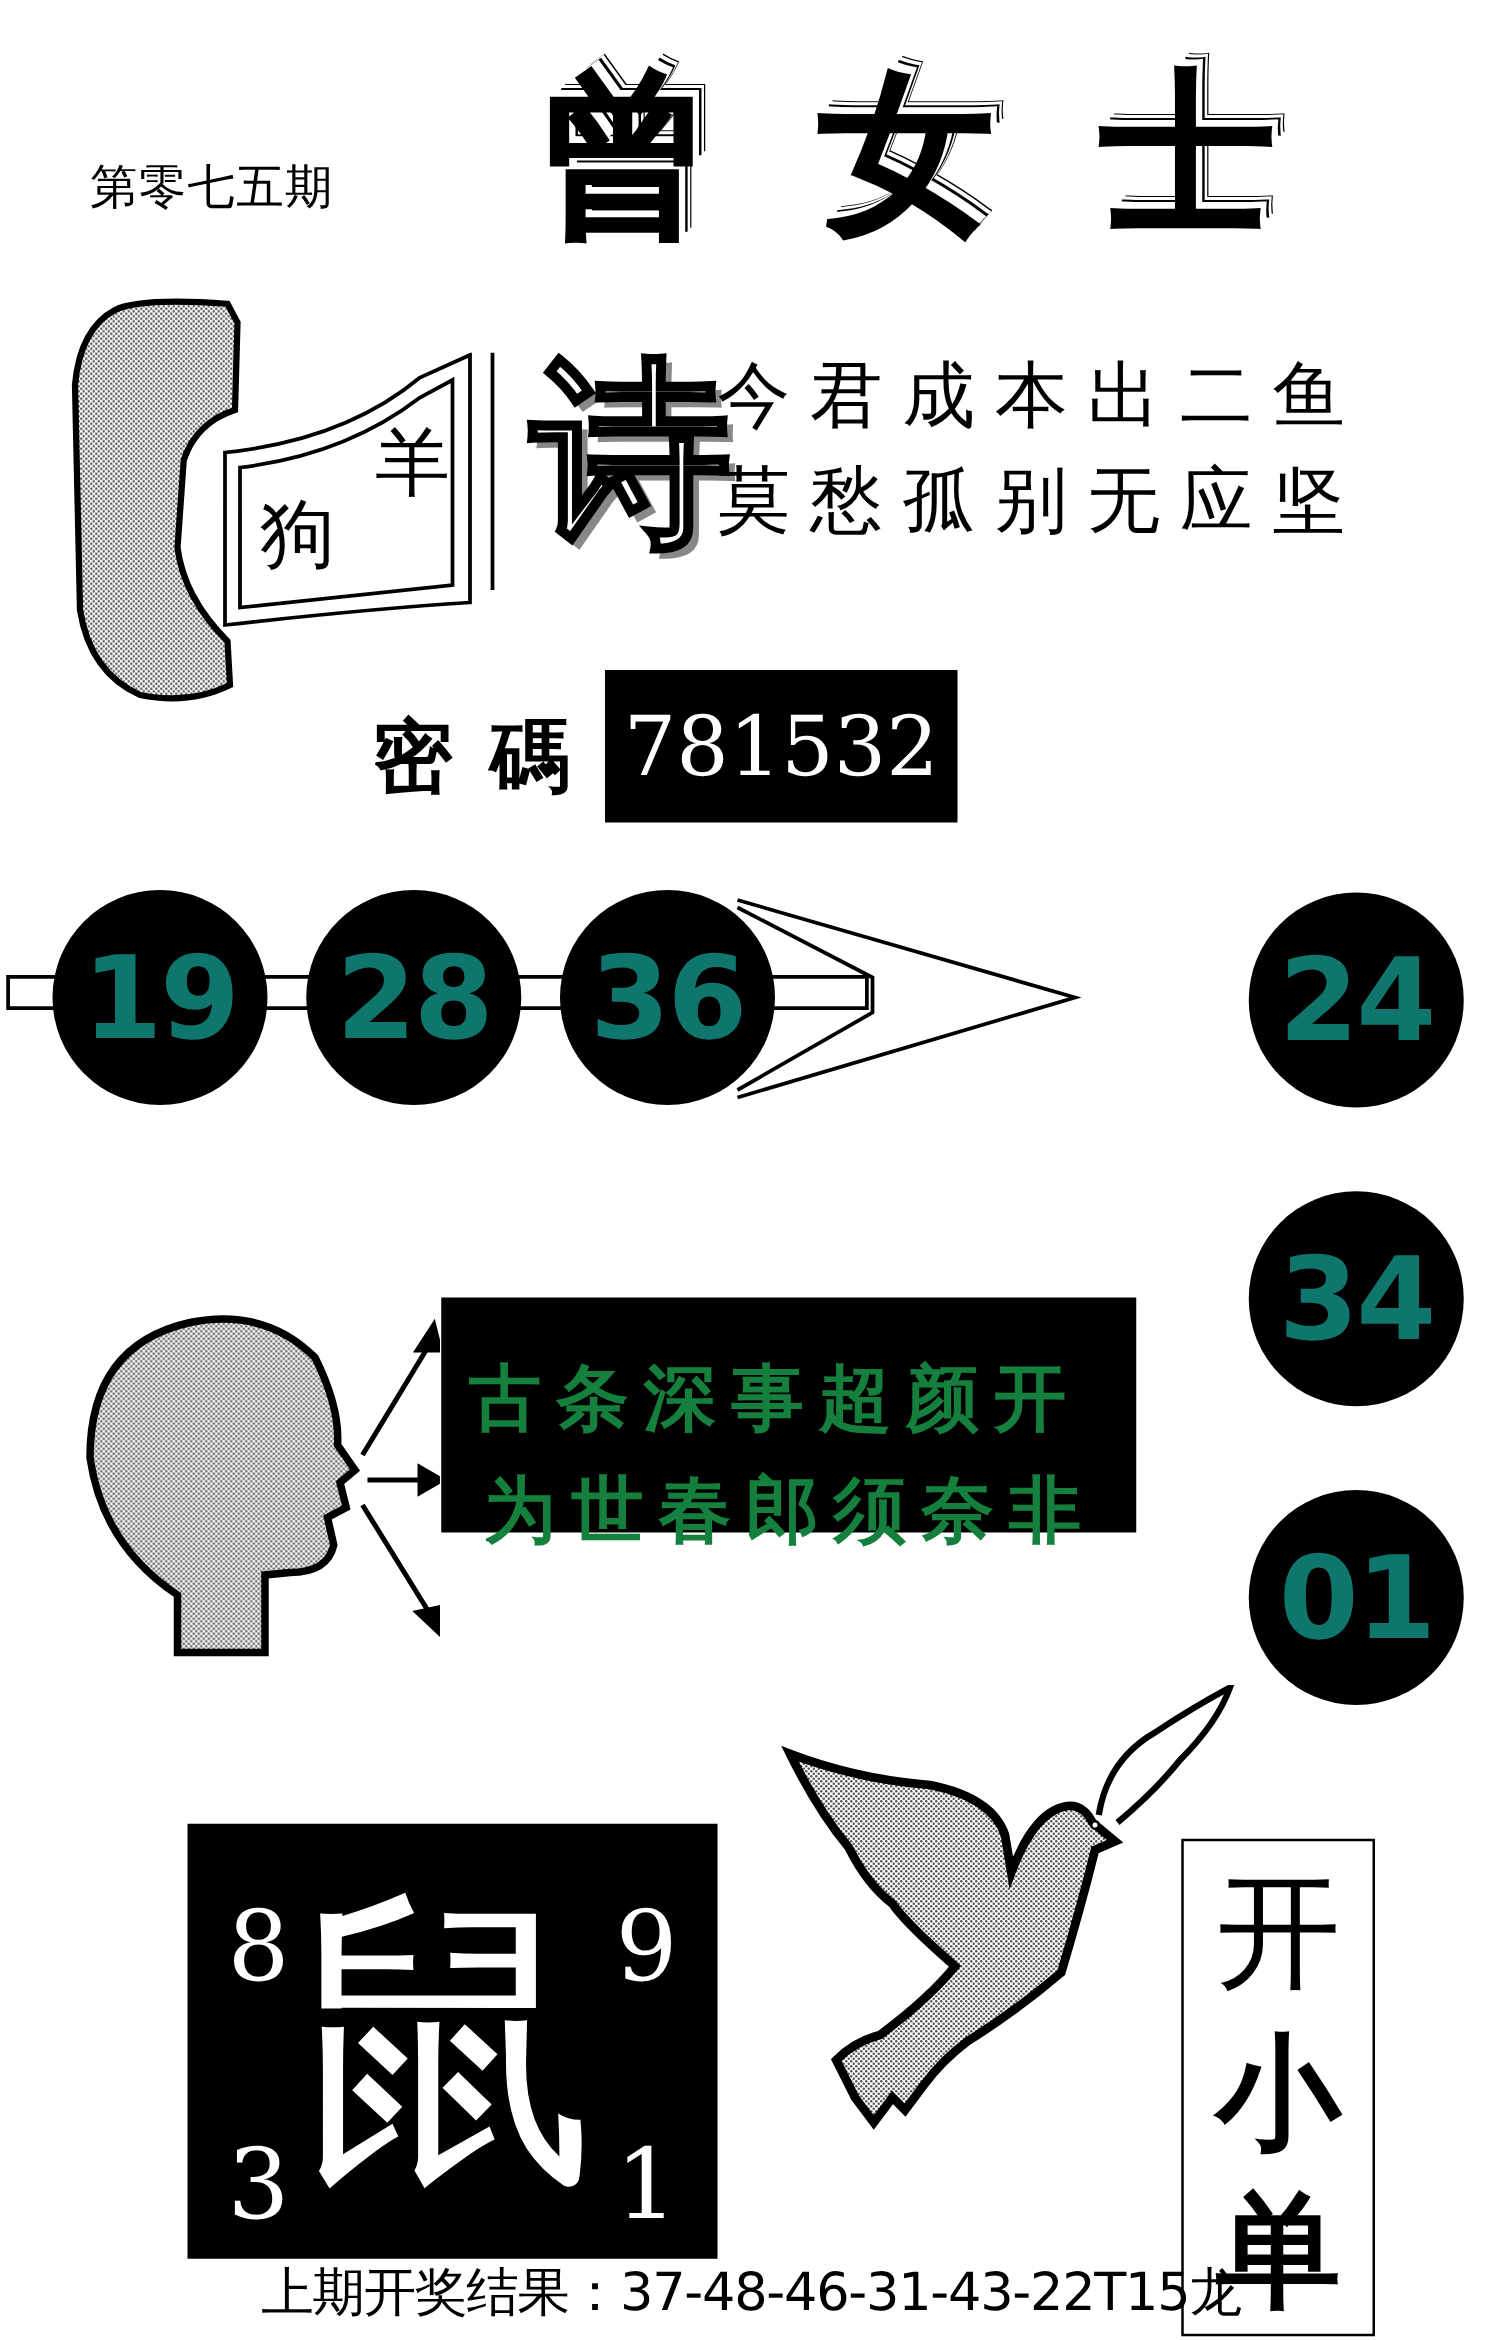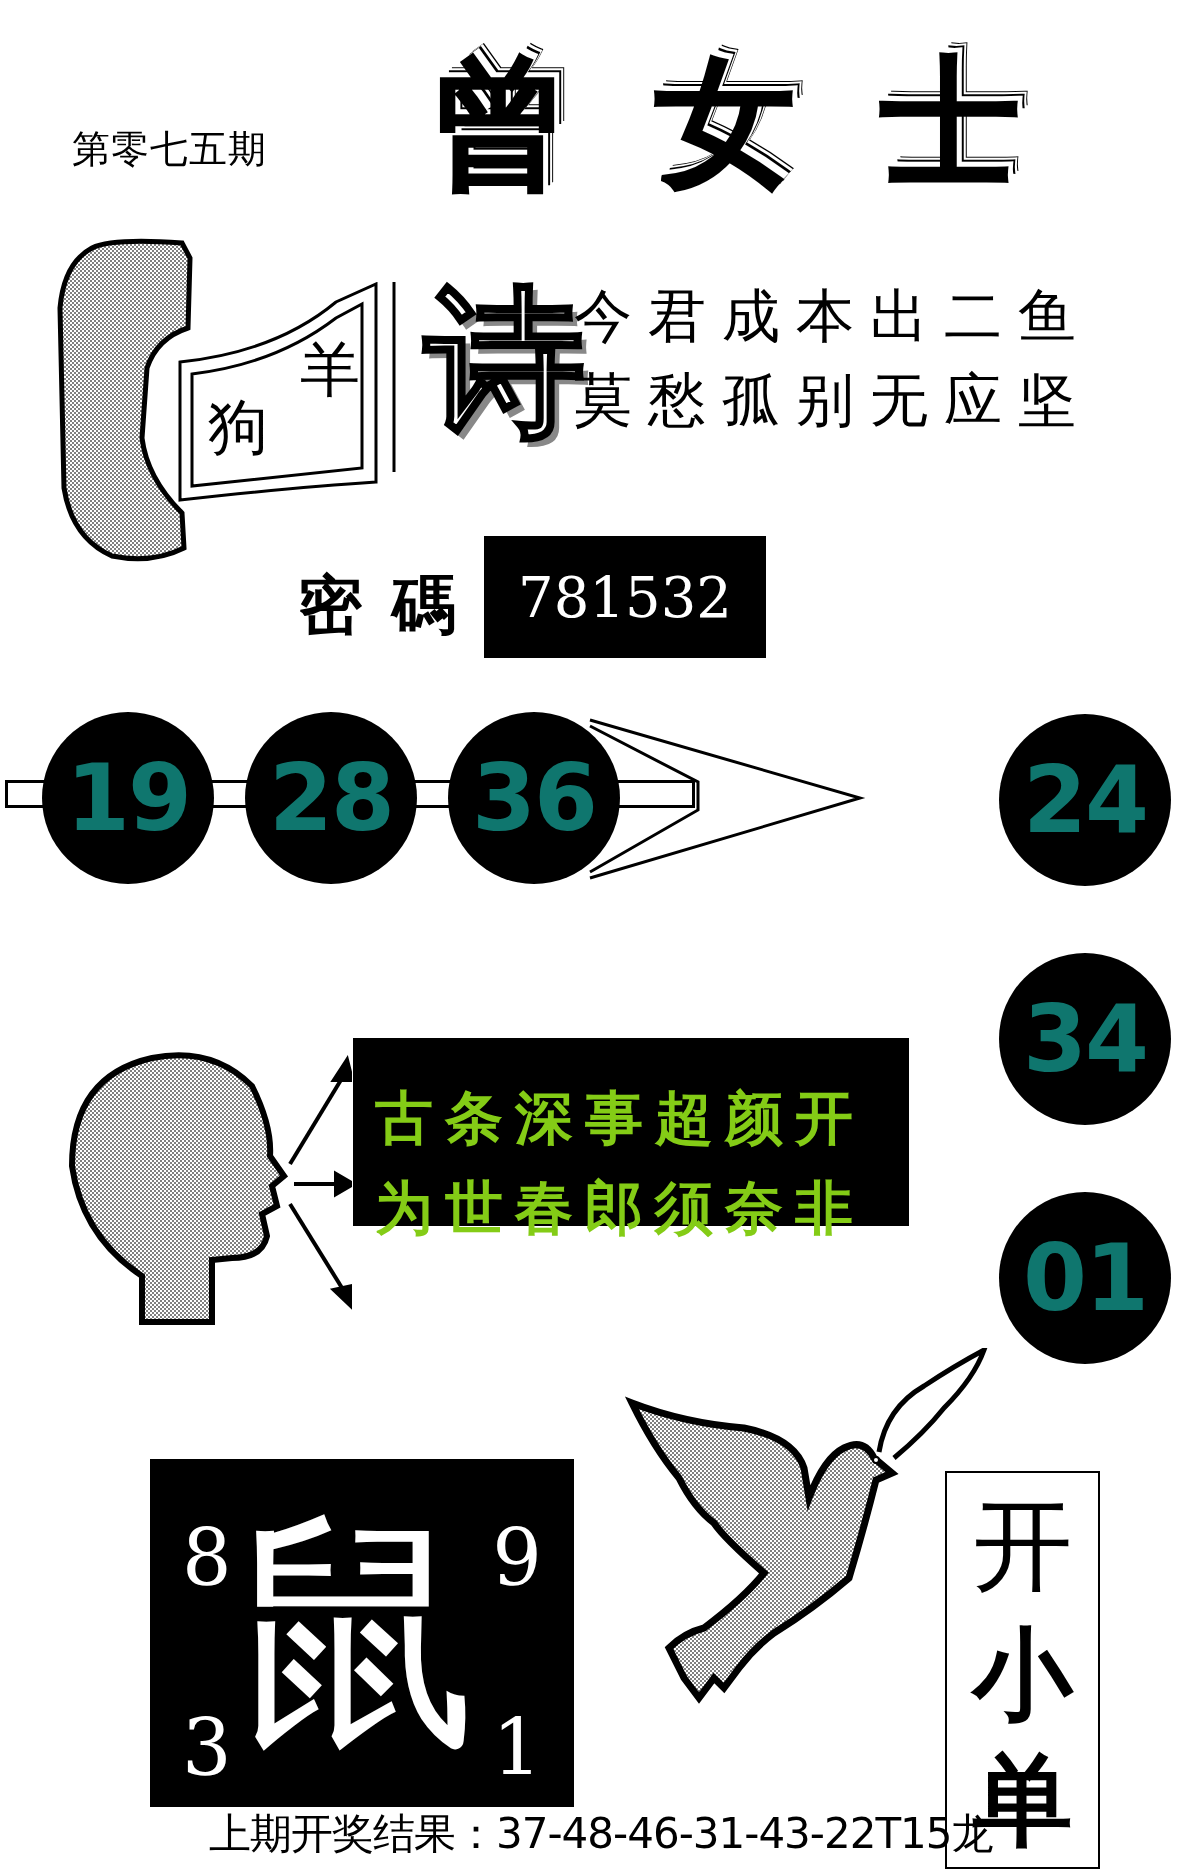--- a/index.html
+++ b/index.html
@@ -12,27 +12,27 @@
     -webkit-text-stroke:2px #000;}
   .phone{left:52px;top:238px;width:142px;height:326px;}
   .card{left:176px;top:282px;width:222px;height:222px;}
   .card-dog{left:208px;top:388px;font-size:60px;font-family:"DejaVu Sans",sans-serif;}
   .card-goat{left:300px;top:330px;font-size:60px;font-family:"DejaVu Sans",sans-serif;}
   .shi{left:425px;top:282px;font-size:160px;line-height:160px;font-family:"DejaVu Serif",serif;font-weight:bold;color:#fff;-webkit-text-stroke:3px #000;text-shadow:6px 6px 0 #888;}
   .poem{left:574px;font-size:58px;letter-spacing:16px;font-weight:normal;font-family:"DejaVu Serif",serif;white-space:nowrap;}
   .poem1{top:278px;}
   .poem2{top:362px;}
   .mima-label{left:298px;top:562px;font-size:64px;letter-spacing:30px;font-family:"DejaVu Serif",serif;font-weight:bold;}
-  .mima-box{left:484px;top:536px;width:282px;height:122px;background:#000;color:#fff;display:flex;align-items:center;justify-content:center;font-family:"DejaVu Serif",serif;font-size:56px;}
+  .mima-box{left:484px;top:536px;width:282px;height:122px;background:#000;color:#fff;display:flex;align-items:center;justify-content:center;font-family:"DejaVu Serif",serif;font-size:66px;}
   .bar{left:5px;top:780px;width:690px;height:28px;border:3px solid #000;box-sizing:border-box;background:#fff;}
   .ball{width:172px;height:172px;border-radius:50%;background:#000;color:#0f766e;display:flex;align-items:center;justify-content:center;
     font-family:"DejaVu Sans",sans-serif;font-weight:bold;font-size:92px;letter-spacing:-2px;}
   .arrow-svg{left:440px;top:712px;}
   .head{left:62px;top:1046px;}
-  .say-box{left:353px;top:1038px;width:556px;height:188px;background:#000;color:#84cc16;}
+  .say-box{left:353px;top:1038px;width:556px;height:188px;background:#000;color:#15803d;}
   .say-line{position:absolute;left:22px;font-size:58px;letter-spacing:12px;font-family:"DejaVu Serif",serif;font-weight:bold;white-space:nowrap;}
   .zodiac-box{left:150px;top:1459px;width:424px;height:348px;background:#000;color:#fff;}
   .zn{position:absolute;font-family:"DejaVu Serif",serif;font-size:78px;line-height:78px;}
   .zodiac-char{position:absolute;left:80px;top:40px;font-size:250px;line-height:270px;font-family:"DejaVu Serif",serif;}
   .dove{left:624px;top:1348px;}
   .open-box{left:945px;top:1471px;width:155px;height:398px;border:2px solid #000;box-sizing:border-box;background:#fff;}
   .open-char{position:absolute;left:0;width:100%;text-align:center;font-size:100px;line-height:110px;font-family:"DejaVu Serif",serif;}
   .result{left:209px;top:1806px;font-size:42px;font-family:"DejaVu Sans",sans-serif;white-space:nowrap;letter-spacing:-1px;}
 </style>
 </head>
@@ -90,21 +90,21 @@
     <polygon points="285,14 272,34 290,34"></polygon>
     <line x1="232" y1="138" x2="285" y2="138"></line>
     <polygon points="291,138 274,128 274,148"></polygon>
     <line x1="228" y1="158" x2="285" y2="250"></line>
     <polygon points="289,260 272,244 290,240"></polygon>
   </g>
 </svg>
 
 <div class="abs say-box">
   <div class="say-line" style="top:42px;">古条深事超颜开</div>
-  <div class="say-line" style="top:132px;">为世春郎须奈非</div>
+  <div class="say-line" style="top:132px;margin-left:12px;">为世春郎须奈非</div>
 </div>
 
 <div class="abs zodiac-box">
   <div class="zn" style="left:32px;top:60px;">8</div>
   <div class="zn" style="right:32px;top:60px;">9</div>
   <div class="zn" style="left:32px;top:250px;">3</div>
   <div class="zn" style="right:32px;top:250px;">1</div>
   <div class="zodiac-char">鼠</div>
 </div>
 

